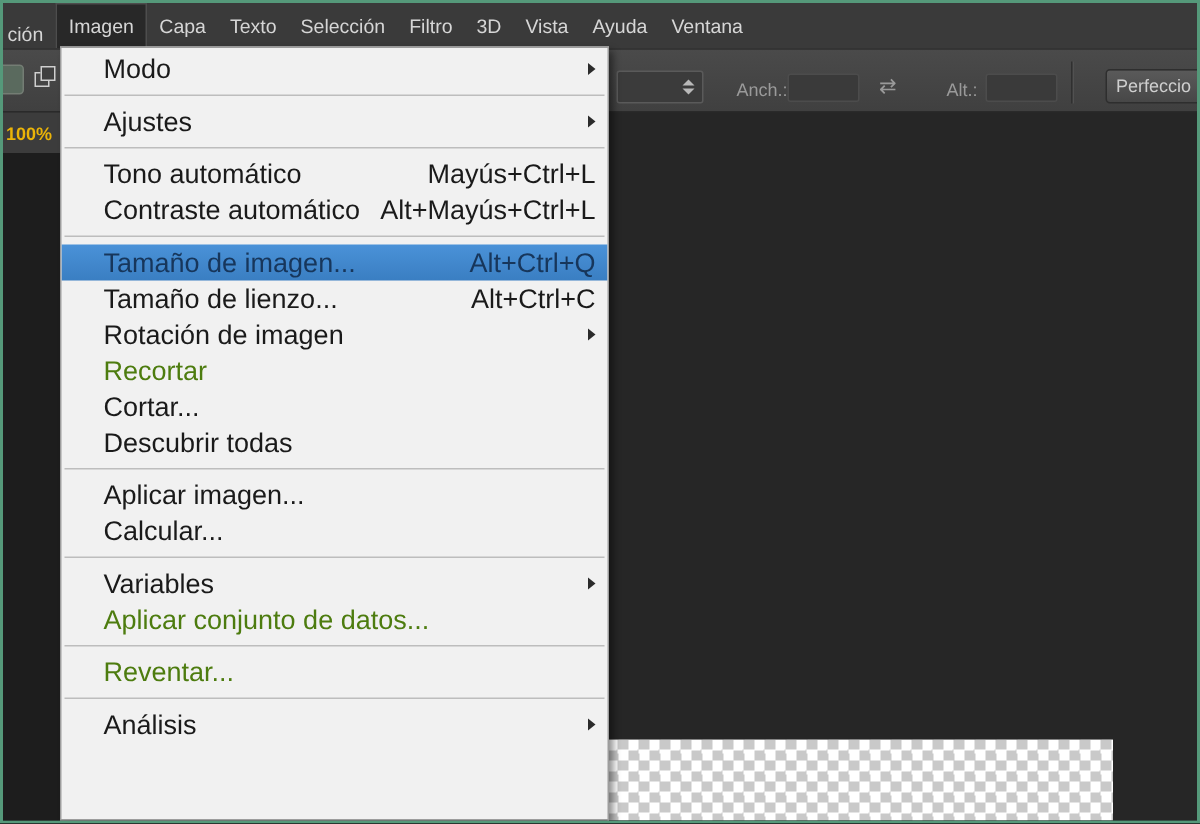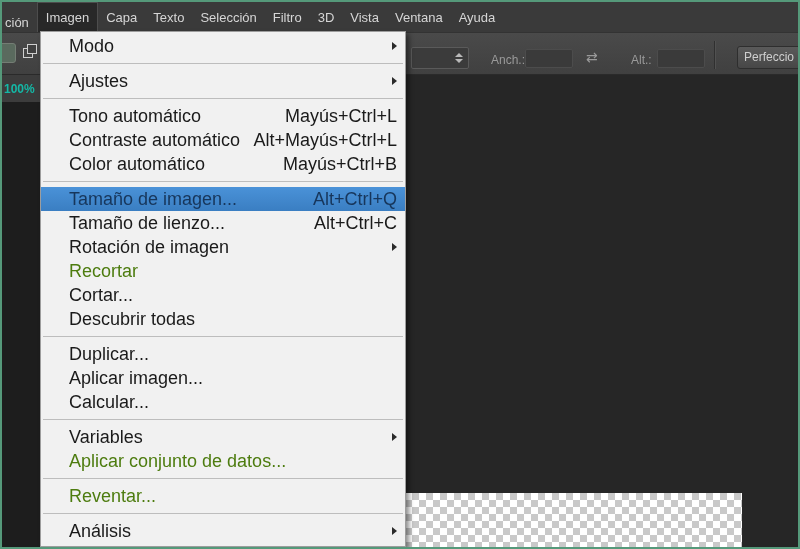--- a/index.html
+++ b/index.html
@@ -75,21 +75,21 @@
     position:absolute; left:735px; top:13px; width:70px; height:23px;
     background:linear-gradient(#5a5a5a,#474747);
     border:1px solid #2e2e2e; border-radius:3px;
     color:#cfcfcf; font-size:12px; line-height:21px; text-align:left;
     padding:0 6px; overflow:hidden; white-space:nowrap;
   }
   
   .canvas { position:absolute; left:0; top:73px; width:796px; height:472px; background:#262626; }
   .zoom-strip {
     position:absolute; left:0; top:73px; width:38px; height:27px;
-    background:#3c3c3c; color:#14b8a6; font-size:12px; font-weight:bold;
+    background:#3c3c3c; color:#eab308; font-size:12px; font-weight:bold;
     display:flex; align-items:center; padding-left:2px;
   }
   .canvas-dark-left { position:absolute; left:0; top:100px; width:38px; height:445px; background:#1d1d1d; }
   .checkerboard {
     position:absolute; left:403px; top:491px; width:337px; height:54px;
     background:repeating-conic-gradient(#c9c9c9 0% 25%, #ffffff 0% 50%);
     background-size:14px 14px;
   }
   
   .menu {
@@ -124,22 +124,22 @@
 
   <div class="menubar" id="menubar">
       <div class="menubar-item partial">ción</div>
       <div class="menubar-item active">Imagen</div>
       <div class="menubar-item">Capa</div>
       <div class="menubar-item">Texto</div>
       <div class="menubar-item">Selección</div>
       <div class="menubar-item">Filtro</div>
       <div class="menubar-item">3D</div>
       <div class="menubar-item">Vista</div>
+      <div class="menubar-item">Ayuda</div>
       <div class="menubar-item">Ventana</div>
-      <div class="menubar-item">Ayuda</div>
     </div>
 
   <div class="optionsbar">
     <div class="tool-chip"></div>
     <div class="selmode-icon">
       <div class="sq1"></div>
       <div class="sq2"></div>
     </div>
     <div class="combo">
       <div class="spin">
@@ -175,24 +175,20 @@
       </div>
       <div class="menu-sep"></div>
       <div class="menu-item">
         <span class="label">Tono automático</span>
         <span class="shortcut">Mayús+Ctrl+L</span>
       </div>
       <div class="menu-item">
         <span class="label">Contraste automático</span>
         <span class="shortcut">Alt+Mayús+Ctrl+L</span>
       </div>
-      <div class="menu-item">
-        <span class="label">Color automático</span>
-        <span class="shortcut">Mayús+Ctrl+B</span>
-      </div>
       <div class="menu-sep"></div>
       <div class="menu-item highlighted">
         <span class="label">Tamaño de imagen...</span>
         <span class="shortcut">Alt+Ctrl+Q</span>
       </div>
       <div class="menu-item">
         <span class="label">Tamaño de lienzo...</span>
         <span class="shortcut">Alt+Ctrl+C</span>
       </div>
       <div class="menu-item">
@@ -203,23 +199,20 @@
         <span class="label">Recortar</span>
       </div>
       <div class="menu-item">
         <span class="label">Cortar...</span>
       </div>
       <div class="menu-item">
         <span class="label">Descubrir todas</span>
       </div>
       <div class="menu-sep"></div>
       <div class="menu-item">
-        <span class="label">Duplicar...</span>
-      </div>
-      <div class="menu-item">
         <span class="label">Aplicar imagen...</span>
       </div>
       <div class="menu-item">
         <span class="label">Calcular...</span>
       </div>
       <div class="menu-sep"></div>
       <div class="menu-item">
         <span class="label">Variables</span>
         <span class="submenu-arrow"></span>
       </div>

